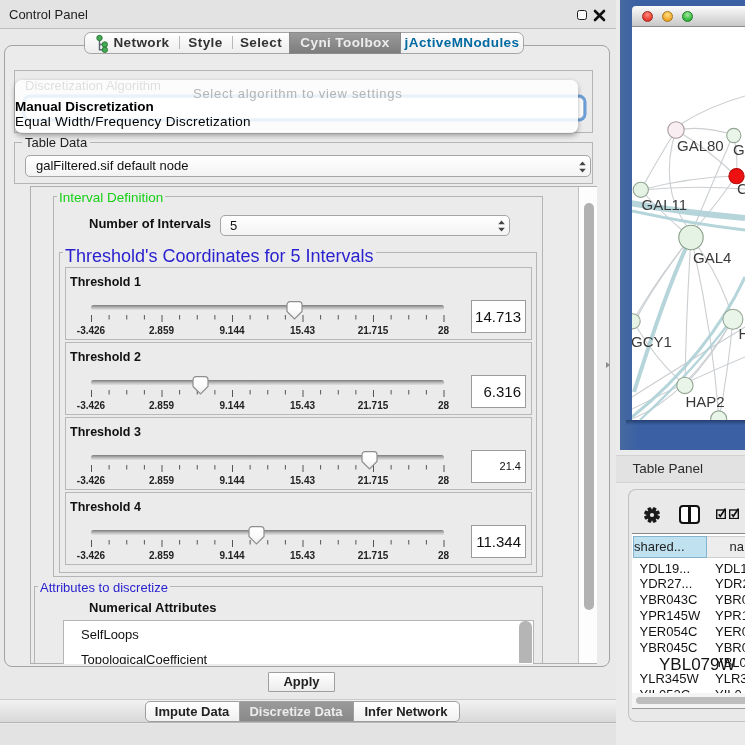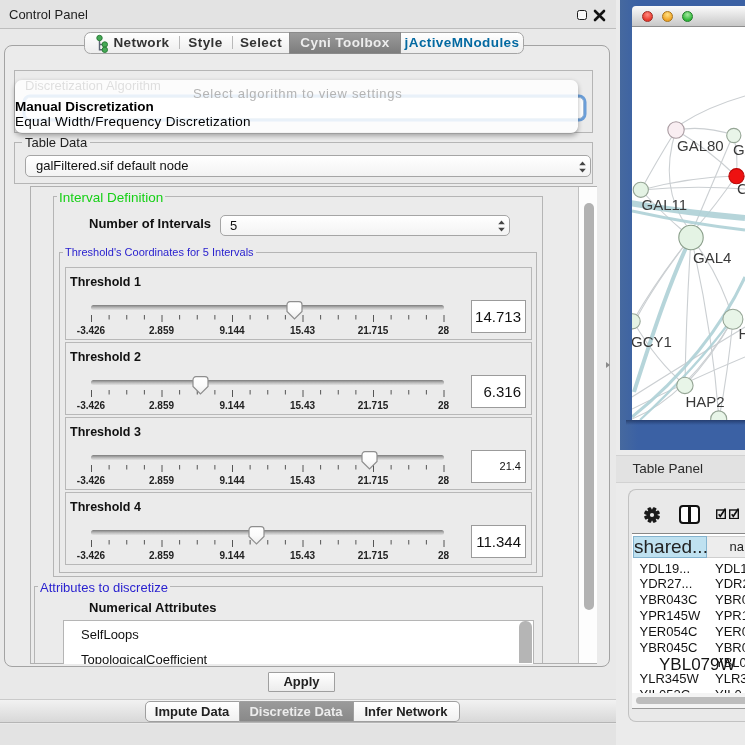--- a/index.html
+++ b/index.html
@@ -42,21 +42,21 @@
 <div class="abs" style="left:577.5px;top:187px;width:19px;height:476px;background:#fdfdfd;border-left:1px solid #c0c0c0;"></div>
 <div class="abs" style="left:584px;top:203px;width:10px;height:407px;background:#b2b2b2;border-radius:5px;"></div>
 <div class="abs" style="left:53px;top:196px;width:490px;height:381px;border:1px solid #b5b5b5;"></div>
 <div class="abs" style="left:57px;top:189.5px;background:#ebebeb;padding:0 2px;font-size:13.5px;color:#16d016;">Interval Definition</div>
 <div class="abs" style="left:89px;top:215.5px;font-size:13px;font-weight:bold;color:#111;">Number of Intervals</div>
 <div class="abs" style="left:220px;top:215px;width:290px;height:21px;background:linear-gradient(#ffffff,#f3f3f3);border:1px solid #a5a5a5;border-radius:5px;font-size:13px;color:#111;line-height:19px;padding-left:9px;">5<svg class="abs" style="left:276px;top:4px;" width="9" height="12" viewBox="0 0 9 12">
       <path d="M4.5 0.5 L7.8 4.2 H1.2 Z" fill="#444"></path>
       <path d="M4.5 11.5 L7.8 7.8 H1.2 Z" fill="#444"></path>
     </svg></div>
 <div class="abs" style="left:59px;top:252px;width:478px;height:321px;border:1px solid #b5b5b5;"></div>
-<div class="abs" style="left:63px;top:245.5px;background:#ebebeb;padding:0 2px;font-size:11px;color:#2a22cf;">Threshold's Coordinates for 5 Intervals</div>
+<div class="abs" style="left:63px;top:245.5px;background:#ebebeb;padding:0 2px;font-size:18px;color:#2a22cf;">Threshold's Coordinates for 5 Intervals</div>
 <div class="abs" style="left:64.5px;top:267px;width:467.5px;height:73px;border:1px solid #b8b8b8;background:#ebebeb;"></div>
 <div class="abs" style="left:70px;top:275px;font-size:12.5px;font-weight:bold;color:#111;">Threshold 1</div>
 <div class="abs" style="left:91.0px;top:304.5px;width:352.5px;height:5px;border-radius:3px;background:linear-gradient(#7b7b7b,#bcbcbc 55%,#e2e2e2);"></div>
 <svg class="abs" style="left:90.5px;top:314.5px;" width="354" height="8" viewBox="0 0 354 8">
     <line x1="0.50" y1="0" x2="0.50" y2="7" stroke="#555" stroke-width="1"></line>
     <line x1="18.12" y1="0" x2="18.12" y2="4.5" stroke="#555" stroke-width="1"></line>
     <line x1="35.75" y1="0" x2="35.75" y2="4.5" stroke="#555" stroke-width="1"></line>
     <line x1="53.38" y1="0" x2="53.38" y2="4.5" stroke="#555" stroke-width="1"></line>
     <line x1="71.00" y1="0" x2="71.00" y2="7" stroke="#555" stroke-width="1"></line>
     <line x1="88.62" y1="0" x2="88.62" y2="4.5" stroke="#555" stroke-width="1"></line>
@@ -320,21 +320,21 @@
 <div class="abs" style="left:688px;top:505px;width:2.6px;height:18.5px;background:#111;"></div>
 <svg class="abs" style="left:715.5px;top:507px;" width="12" height="12" viewBox="0 0 12 12">
     <rect x="0.7" y="3" width="8.6" height="8.6" fill="none" stroke="#111" stroke-width="1.4"></rect>
     <path d="M2.7 7.2 L4.3 9.3 L9.5 1.5" fill="none" stroke="#111" stroke-width="1.6"></path>
   </svg>
 <svg class="abs" style="left:729px;top:507px;" width="12" height="12" viewBox="0 0 12 12">
     <rect x="0.7" y="3" width="8.6" height="8.6" fill="none" stroke="#111" stroke-width="1.4"></rect>
     <path d="M2.7 7.2 L4.3 9.3 L9.5 1.5" fill="none" stroke="#111" stroke-width="1.6"></path>
   </svg>
 <div class="abs" style="left:632px;top:533px;width:113px;height:160px;background:#fff;border-top:1.5px solid #888;overflow:hidden;"></div>
-<div class="abs" style="left:633px;top:535.5px;width:73.5px;height:22px;background:#bfe1f0;border:1px solid #85b4cf;text-align:left;font-size:19px;color:#222;line-height:20px;">shared...</div>
+<div class="abs" style="left:633px;top:535.5px;width:73.5px;height:22px;background:#bfe1f0;border:1px solid #85b4cf;text-align:left;font-size:13px;color:#222;line-height:20px;">shared...</div>
 <div class="abs" style="left:706.5px;top:535.5px;width:39px;height:22px;background:#ededed;border:1px solid #cfcfcf;border-left:none;font-size:13px;color:#222;line-height:20px;padding-left:23px;">na</div>
 <div class="abs" style="left:639.5px;top:560.6px;font-size:13px;color:#141414;">YDL19...</div>
 <div class="abs" style="left:715px;top:560.6px;font-size:13px;color:#141414;">YDL1</div>
 <div class="abs" style="left:639.5px;top:576.4px;font-size:13px;color:#141414;">YDR27...</div>
 <div class="abs" style="left:715px;top:576.4px;font-size:13px;color:#141414;">YDR2</div>
 <div class="abs" style="left:639.5px;top:592.2px;font-size:13px;color:#141414;">YBR043C</div>
 <div class="abs" style="left:715px;top:592.2px;font-size:13px;color:#141414;">YBR0</div>
 <div class="abs" style="left:639.5px;top:608.0px;font-size:13px;color:#141414;">YPR145W</div>
 <div class="abs" style="left:715px;top:608.0px;font-size:13px;color:#141414;">YPR1</div>
 <div class="abs" style="left:639.5px;top:623.8px;font-size:13px;color:#141414;">YER054C</div>

